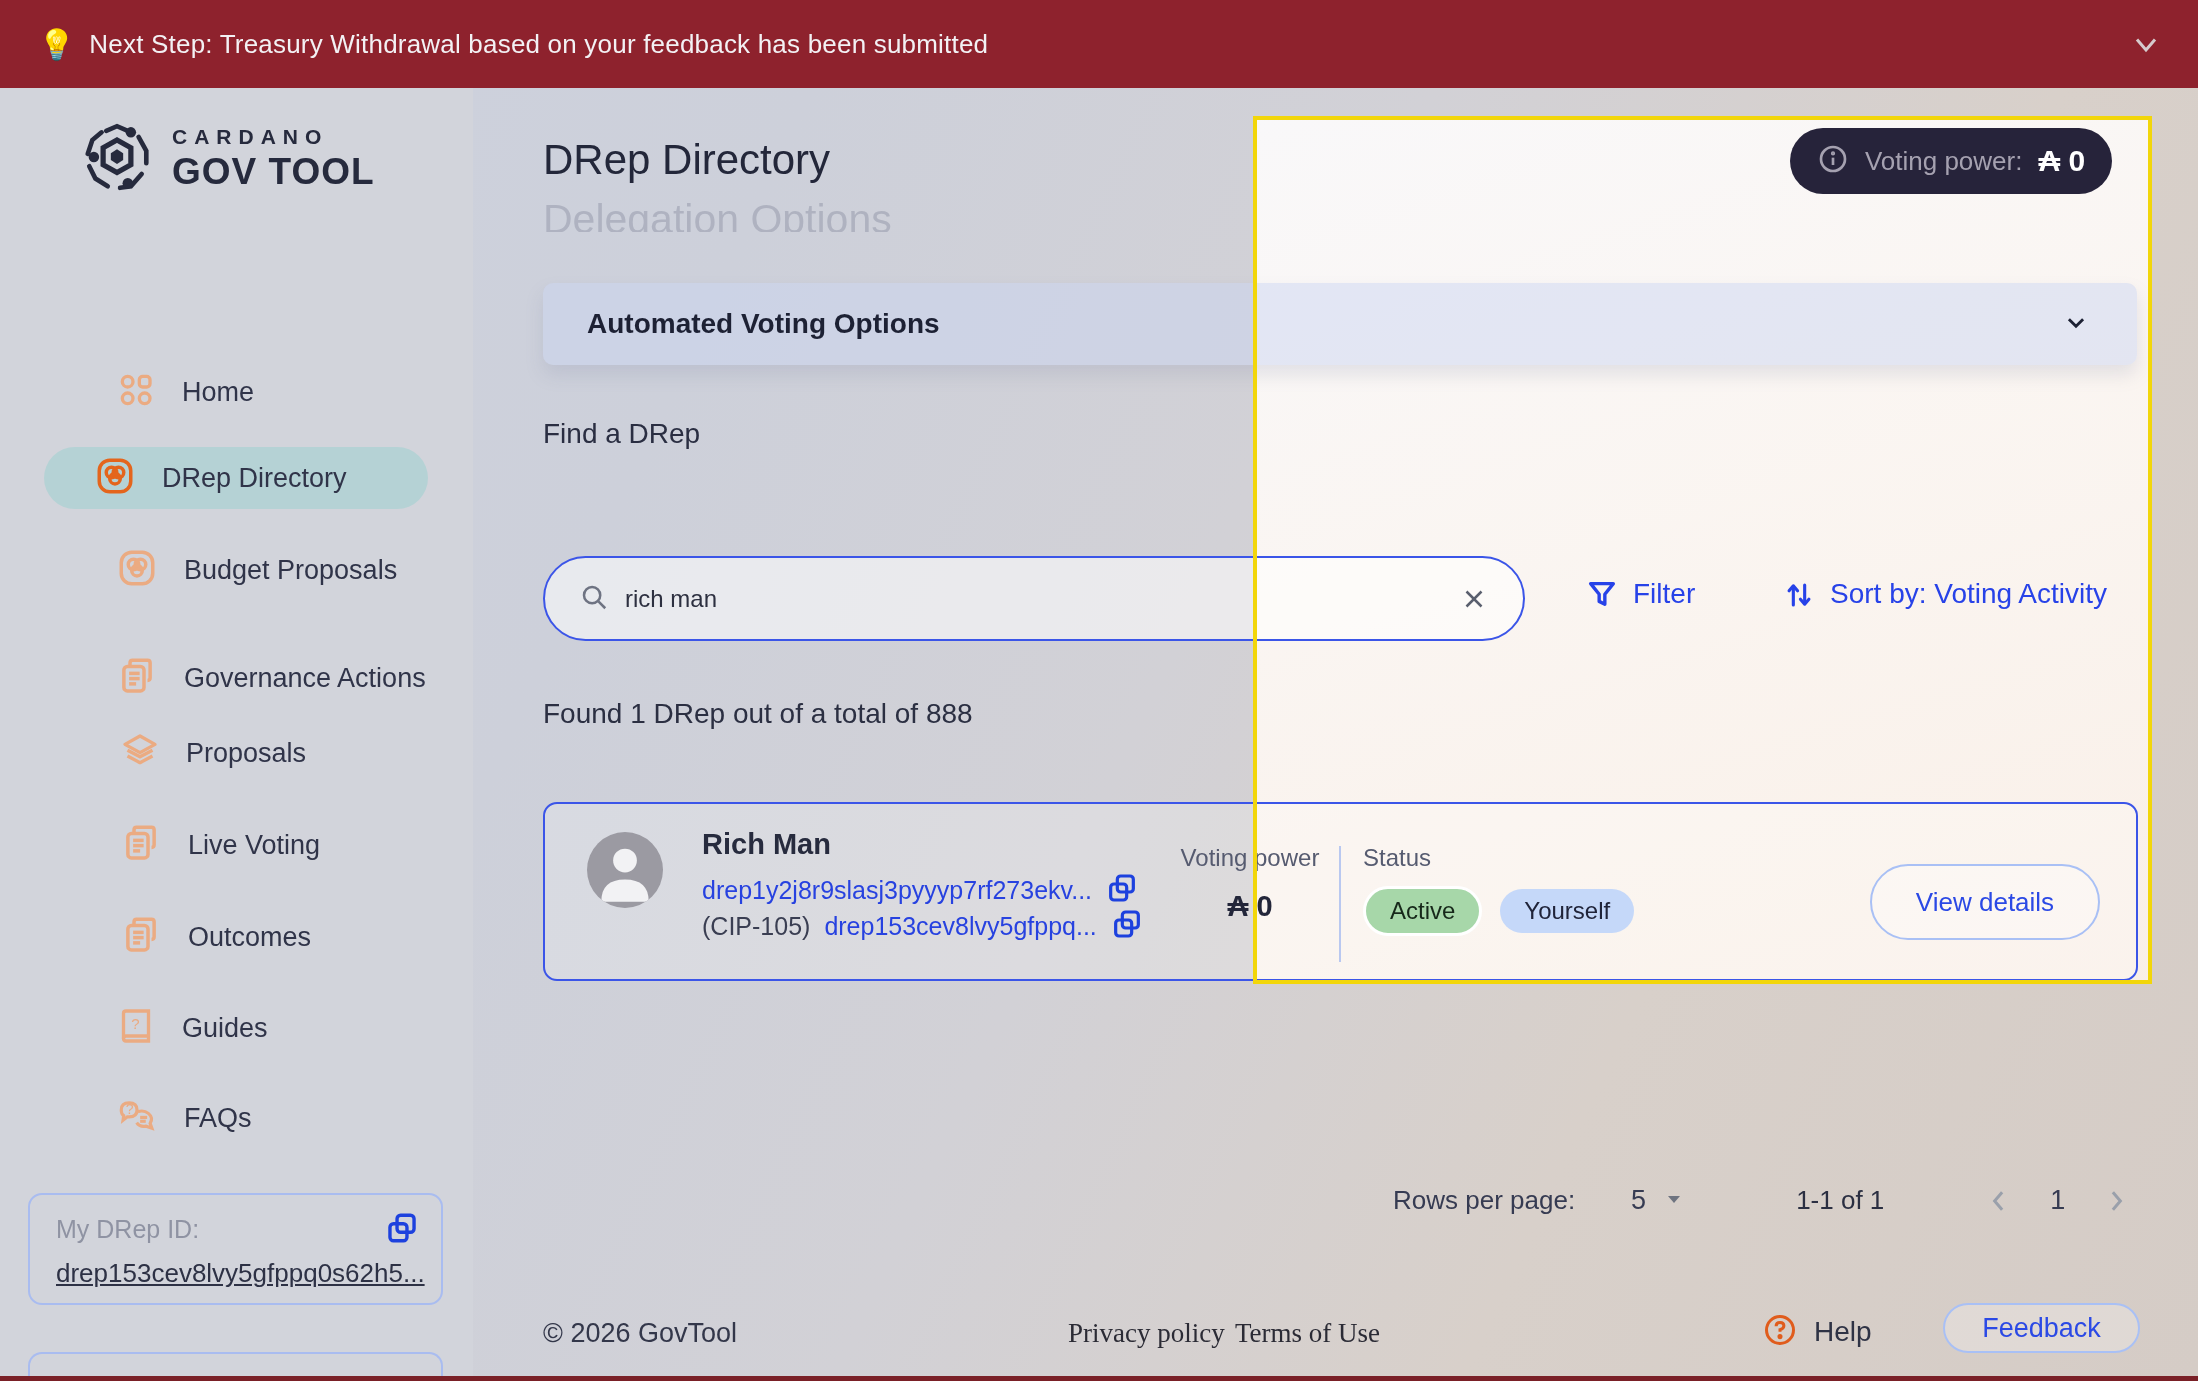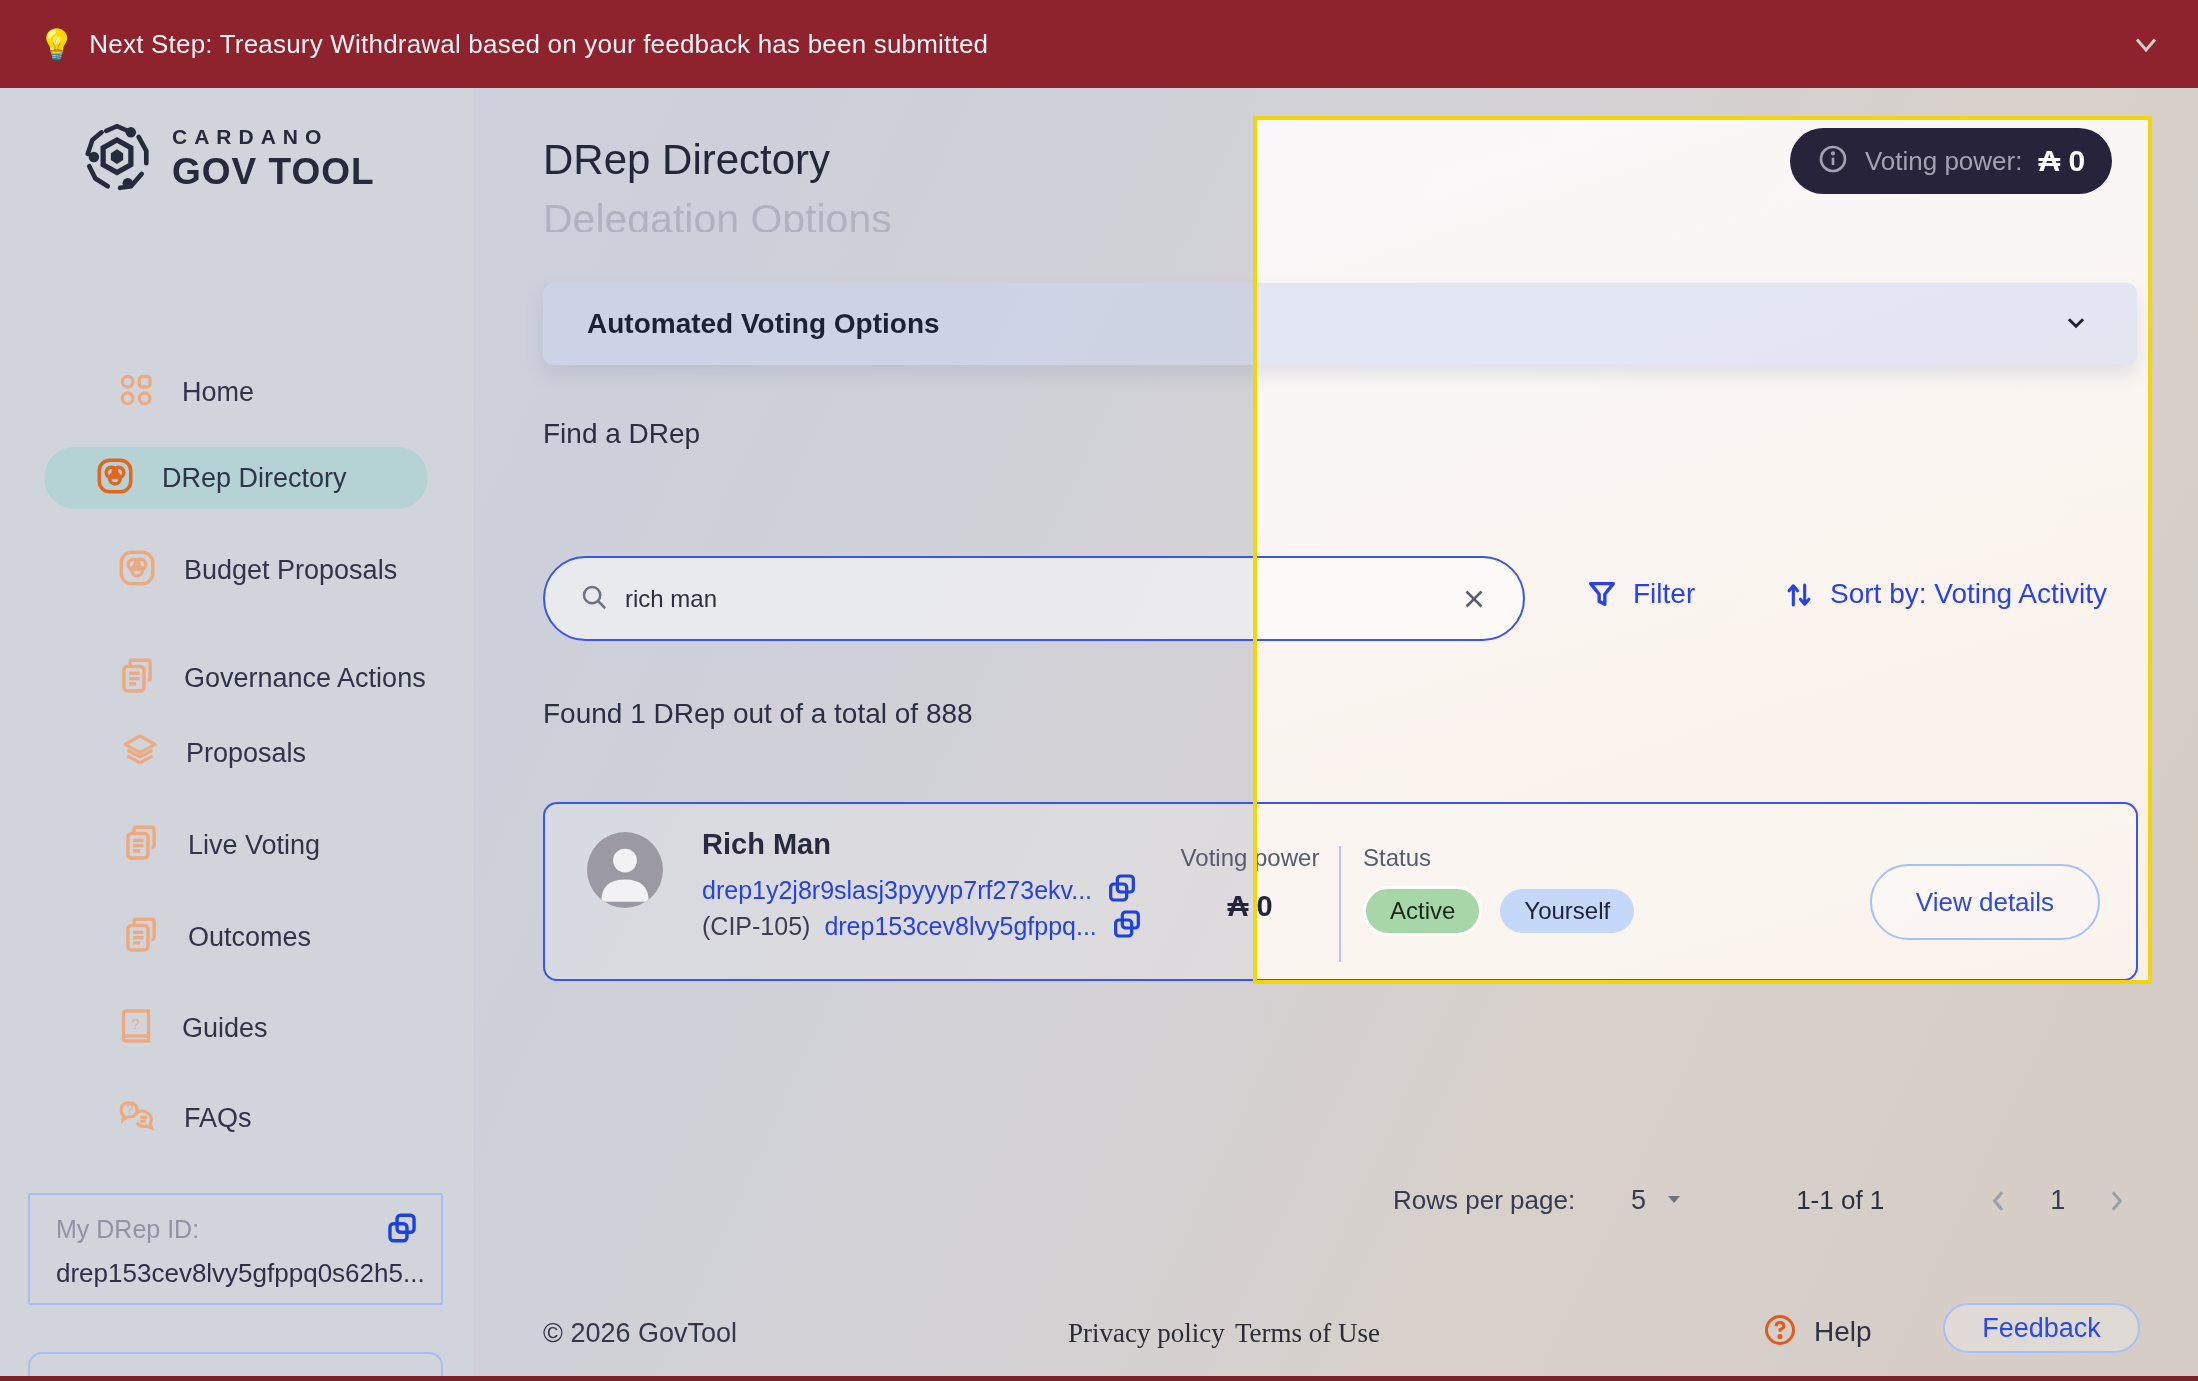--- a/index.html
+++ b/index.html
@@ -21,23 +21,23 @@
   .logo-text .logo-top { font-size:21px; letter-spacing:7px; font-weight:600; color:#262a3d; }
   .logo-text .logo-bottom { font-size:37px; font-weight:800; letter-spacing:1px; color:#262a3d; margin-top:2px; }
 
   .nav-item { position:absolute; left:0; width:473px; height:60px; display:flex; align-items:center;
     gap:26px; padding-left:116px; cursor:pointer; }
   .nav-item .nav-label { font-size:27px; color:#303449; }
   .nav-item.indent { padding-left:120px; }
   .nav-item.active-pill { left:44px; width:384px; padding-left:50px; background:#b5d2d5; border-radius:999px; height:62px; }
 
   .side-box { position:absolute; left:28px; width:415px; background:transparent;
-    border:2px solid #a9bcf0; border-radius:2px; padding:20px 26px; }
+    border:2px solid #a9bcf0; border-radius:14px; padding:20px 26px; }
   .side-box .box-label { font-size:25px; color:#8f93a3; }
-  .side-box .box-value { font-size:26px; color:#2d3145; margin-top:14px; white-space:nowrap; }
+  .side-box .box-value { font-size:26px; color:#2d3145; margin-top:14px; white-space:nowrap;text-decoration:underline; }
   .side-box .copy-btn { position:absolute; right:22px; top:16px; cursor:pointer; }
 
   
   .highlight-fill { position:absolute; left:1253px; top:116px; width:899px; height:868px; z-index:1;
     background:linear-gradient(165deg,#fcfbfc 0%,#fdf8f4 45%,#fcf2ea 100%); opacity:.93; }
   .highlight-border { position:absolute; left:1253px; top:116px; width:899px; height:868px; z-index:55;
     border:4px solid #f2d60a; pointer-events:none; }
   .bottom-line { position:absolute; left:0; top:1376px; width:2198px; height:5px; background:#7a2027; z-index:60; }
 
   

